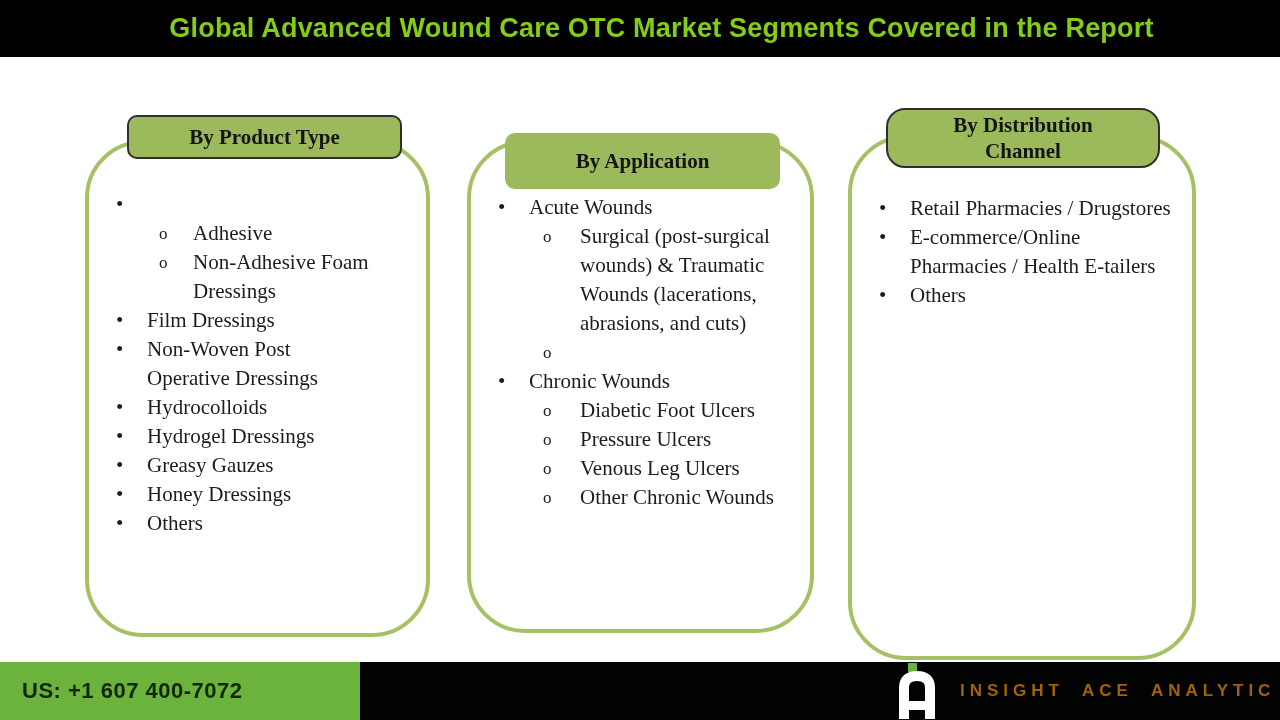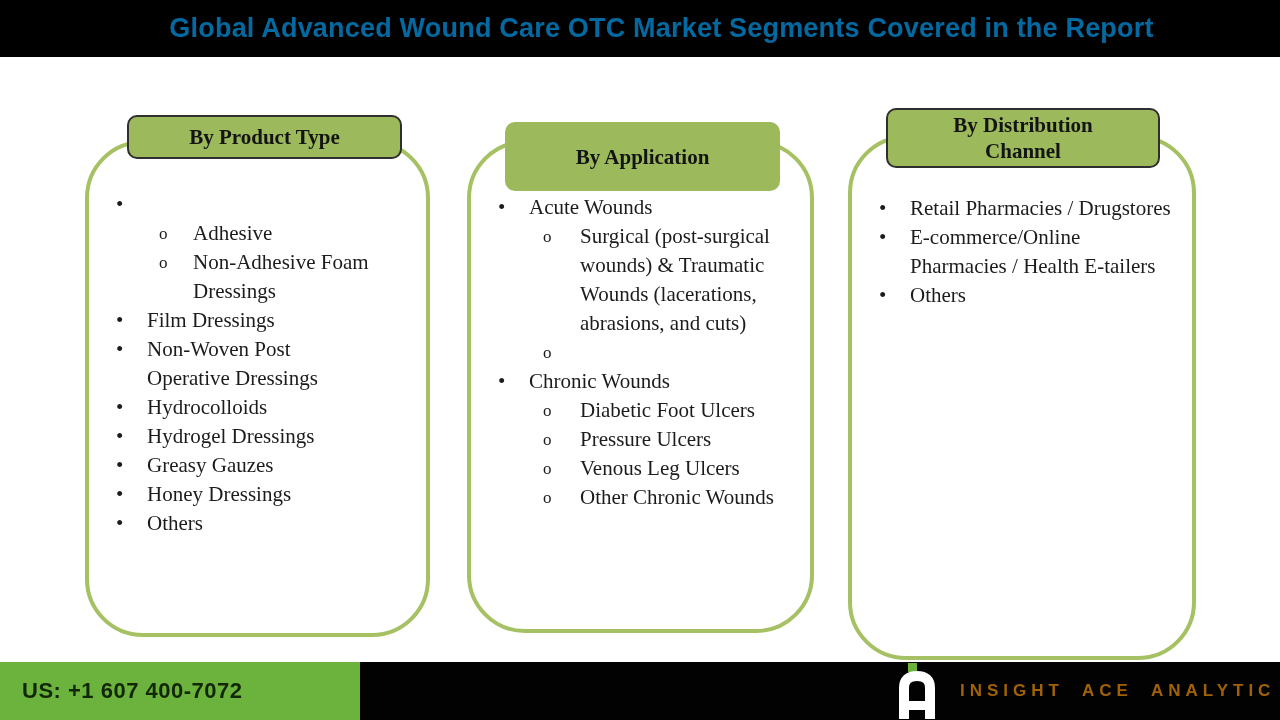--- a/index.html
+++ b/index.html
@@ -8,42 +8,42 @@
     position:relative; overflow:hidden; background:#ffffff;
     font-family:"Liberation Serif", serif; color:#1c1c1c;
   }
 
   
   .banner {
     position:absolute; left:0; top:0; width:1280px; height:57px;
     background:#000000; display:flex; align-items:center; justify-content:center;
   }
   .banner h1 {
-    color:#0369a1; font-family:"Liberation Sans", sans-serif;
+    color:#84cc16; font-family:"Liberation Sans", sans-serif;
     font-size:27px; font-weight:bold; letter-spacing:.2px; white-space:nowrap;margin-left:43px;
   }
 
   
   .segbox {
     position:absolute; background:#ffffff;
     border:4px solid #a6c164; border-radius:58px;
   }
   .box-product      { left:85px;  top:140px; width:345px; height:497px; }
   .box-application  { left:467px; top:140px; width:347px; height:493px; }
   .box-distribution { left:848px; top:135px; width:348px; height:525px; }
 
   .pill {
     position:absolute; z-index:3;
     background:#9cba5c; border:2px solid #2f2f2f; border-radius:10px;
     display:flex; align-items:center; justify-content:center; text-align:center;
     font-size:21px; font-weight:bold; color:#141414; line-height:26px;
   }
   .pill-product      { left:127px; top:115px; width:275px; height:44px; }
-  .pill-application  { left:505px; top:122px; width:275px; height:69px; border:none; }
-  .pill-distribution { left:886px; top:108px; width:274px; height:60px; padding:0 30px; }
+  .pill-application  { left:505px; top:133px; width:275px; height:56px; border:none; }
+  .pill-distribution { left:886px; top:108px; width:274px; height:60px; padding:0 30px;border-radius:19px; }
 
   
   .list { width:100%; }
   .box-product      .list { padding-top:46px; }
   .box-application  .list { padding-top:49px; }
   .box-distribution .list { padding-top:55px; }
 
   .item { display:flex; font-size:21px; line-height:29px; }
   .item .marker { flex:none; }
   .item .text   { flex:1; }

